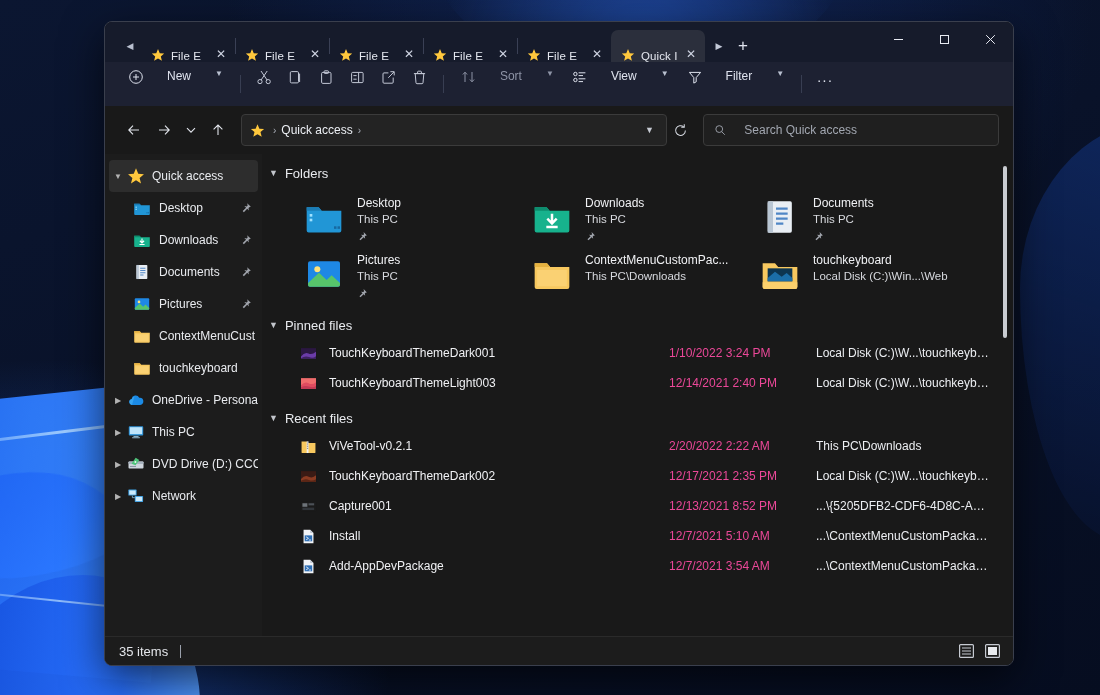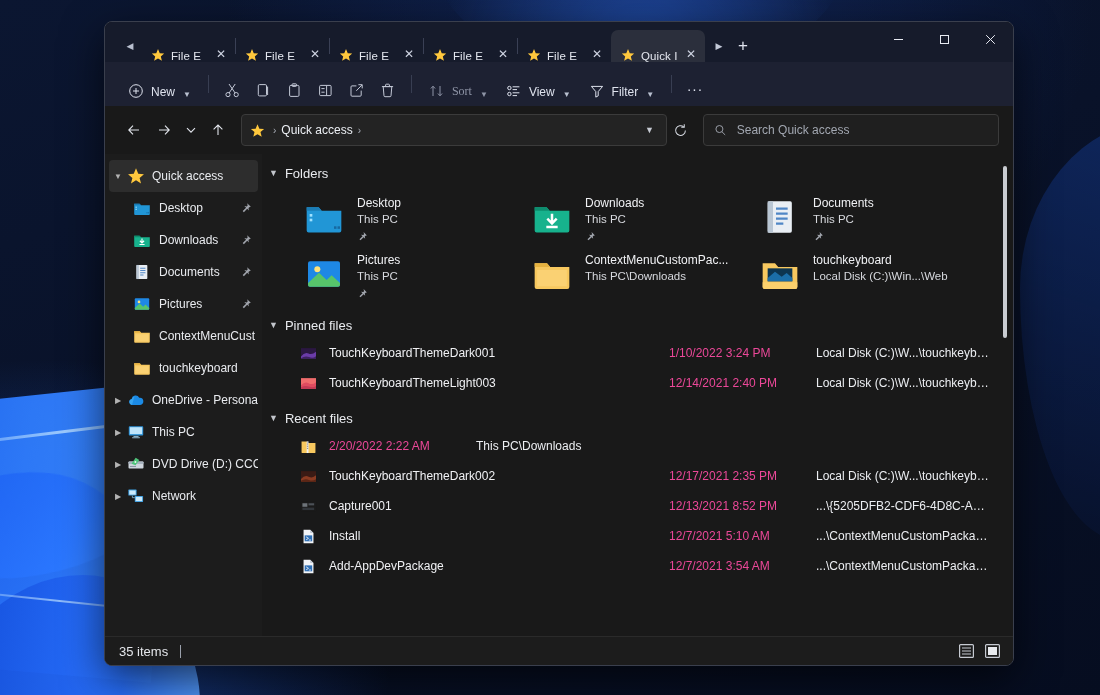--- a/index.html
+++ b/index.html
@@ -171,28 +171,28 @@
   #cmdbar {
     height: 44px;
     background: #1d2132;
     display: flex; align-items: center;
     padding: 0 14px;
     gap: 0;
     flex: none;
   }
   .cmd {
     height: 30px;
-    display: flex; align-items: flex-end; gap: 7px;
+    display: flex; align-items: flex-start; gap: 23px;
     padding: 0 9px;
     border-radius: 4px;
     color: #dfe3ee;
     font-size: 12px;
     white-space: nowrap;
   }
-  .cmd.dim { color: #8e94a6; font-family: Liberation Serif, serif; }
+  .cmd.dim { color: #8e94a6; }
   .cmd.icononly { padding: 0 7px; }
   .cmd svg { display: block; }
   .cmd .chev { font-size: 8px; color: #b9c0d0; margin-left: 1px; }
   .cmd.dim .chev { color: #8e94a6; }
   .vsep {
     width: 1px; height: 18px;
     background: #383e52;
     margin: 0 8px;
     flex: none;
   }
@@ -247,20 +247,21 @@
     gap: 8px;
     padding: 0 10px;
     flex: none;
   }
   #search-input {
     background: transparent; border: none; outline: none;
     color: #fdba74;
     font-size: 12px;
     font-family: "Liberation Sans", sans-serif;
     width: 100%;
+    margin-left: 8px;
   }
   #search-input::placeholder { color: #a2a7b1; opacity: 1; }
 
   
   #body {
     flex: 1;
     display: flex;
     min-height: 0;
     background: #191919;
   }
@@ -878,20 +879,21 @@
       <div id="recent-list">
           <div class="file-row">
             <svg class="file-icon" width="16" height="16" viewBox="0 0 24 24">
               <path d="M2.2 4.8 h7.2 l1.8 2.2 h10.6 v13 a1.2 1.2 0 0 1 -1.2 1.2 H3.4 a1.2 1.2 0 0 1 -1.2 -1.2 Z" fill="#f7c85f"></path>
               <rect x="9.4" y="4.8" width="2.6" height="16.4" fill="#f1f3f6"></rect>
               <rect x="9.8" y="6.4" width="1.8" height="1.4" fill="#8c909a"></rect>
               <rect x="9.8" y="9" width="1.8" height="1.4" fill="#8c909a"></rect>
               <rect x="9.8" y="11.6" width="1.8" height="1.4" fill="#8c909a"></rect>
               <rect x="9.8" y="14.2" width="1.8" height="1.4" fill="#8c909a"></rect>
             </svg>
+            <span class="file-name">ViVeTool-v0.2.1</span>
             <span class="file-date">2/20/2022 2:22 AM</span>
             <span class="file-path">This PC\Downloads</span>
           </div>
           <div class="file-row">
             <svg class="file-icon" width="16" height="16" viewBox="0 0 24 24">
               <rect x="1.4" y="4.4" width="21.2" height="15.2" fill="#3a1b15"></rect>
               <path d="M1.4 15.6 q5.2 -6.4 10.8 -3.4 q5.4 3 10.4 -1.8 v9.2 H1.4 Z" fill="#8a3b22"></path>
               <path d="M1.4 18 q6 -3.6 11.2 -1.2 q5.2 2.4 10 -1 v3.8 H1.4 Z" fill="#5a2616"></path>
             </svg>
             <span class="file-name">TouchKeyboardThemeDark002</span>

